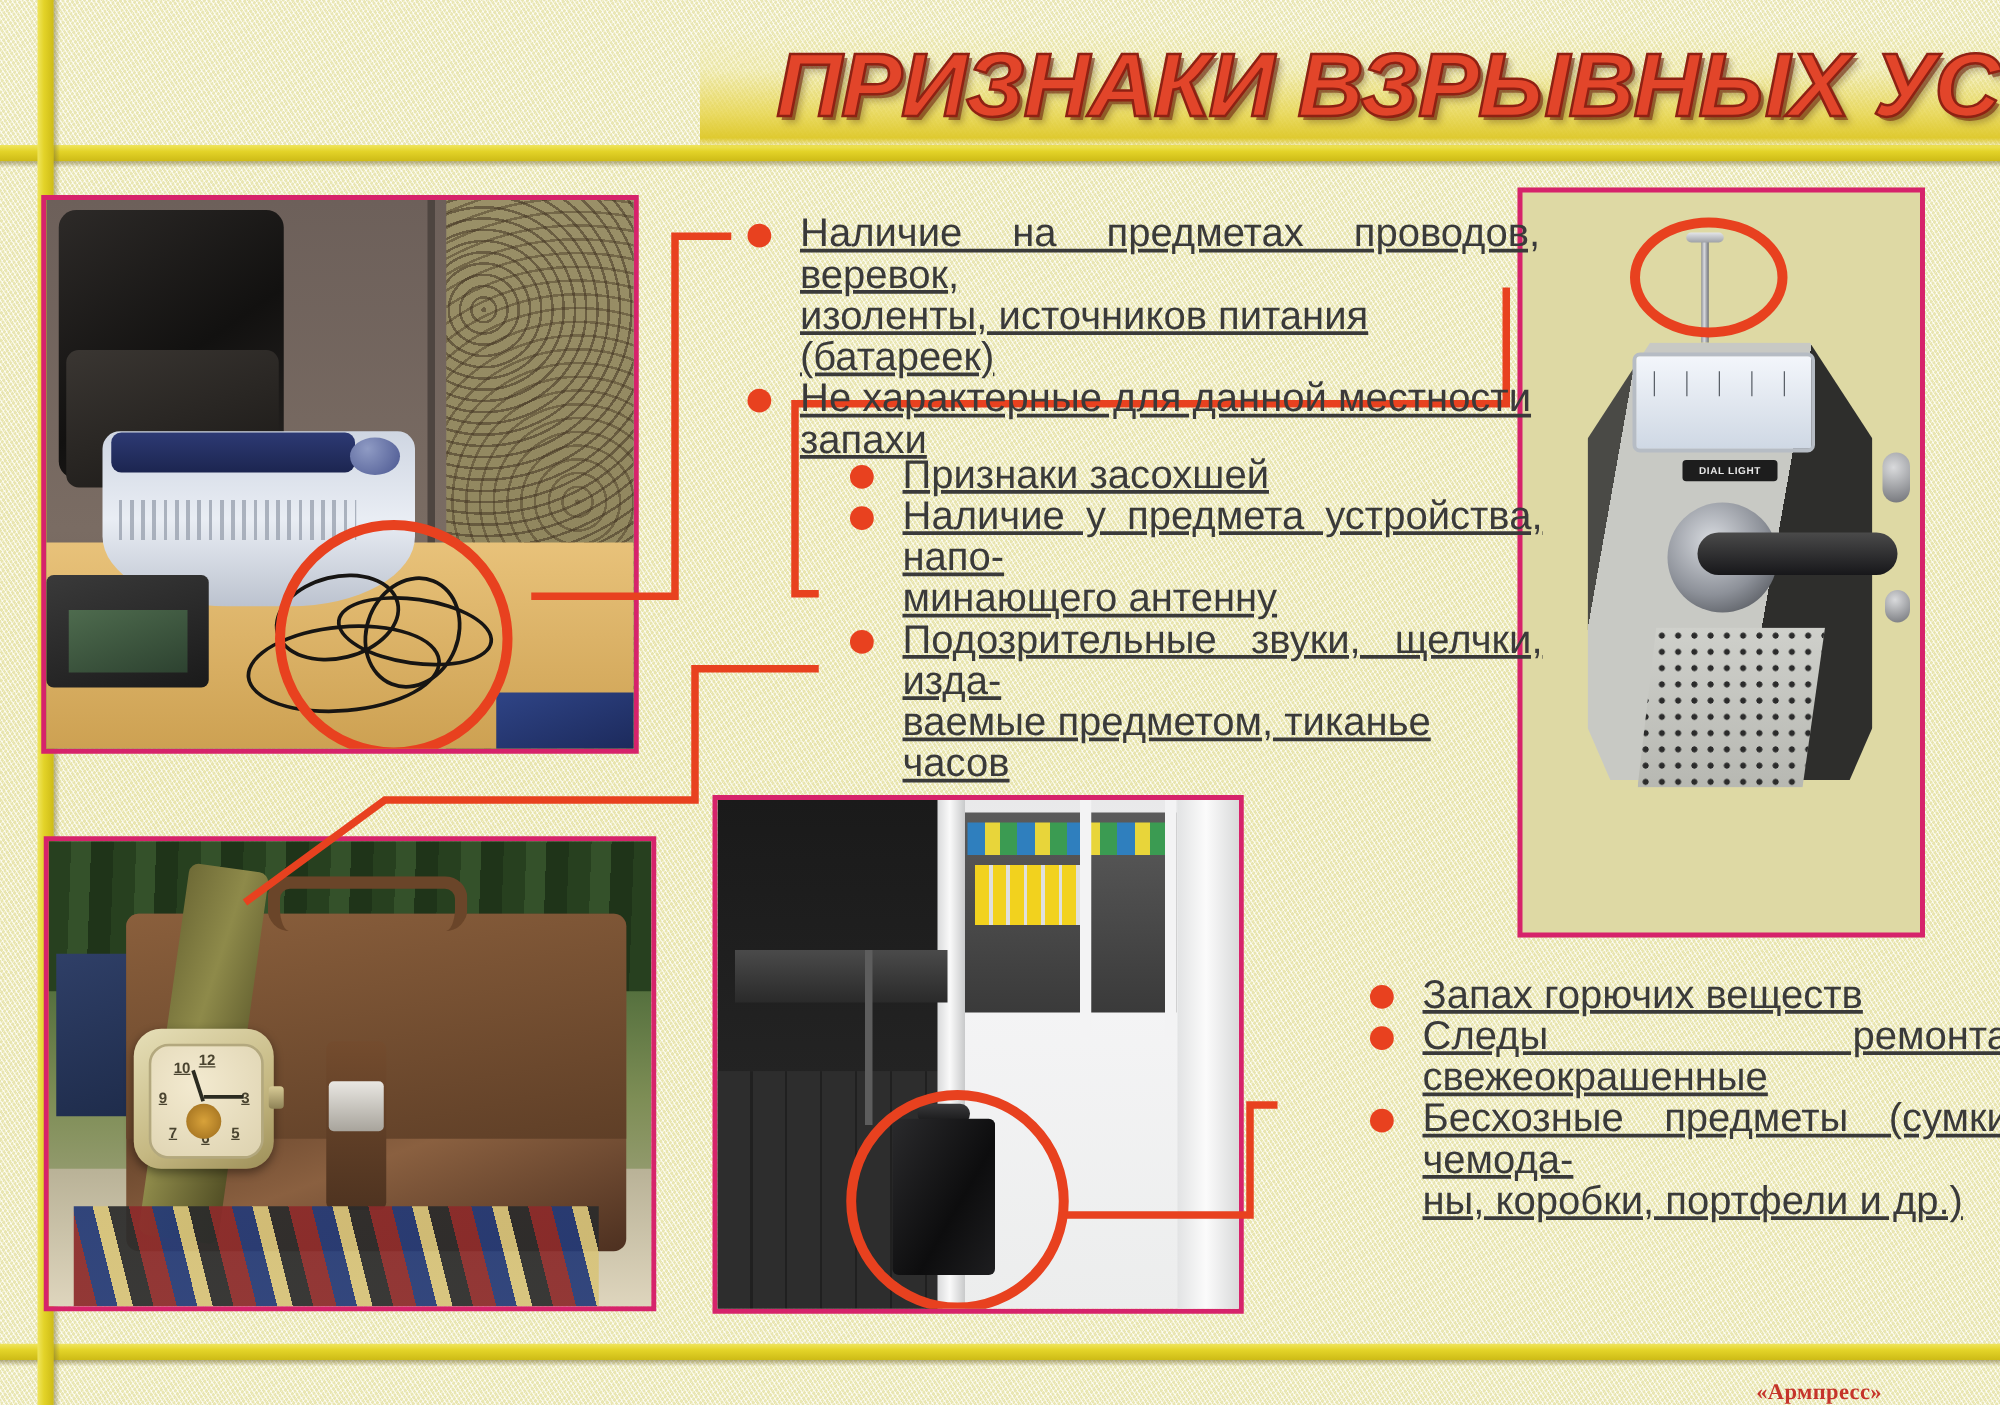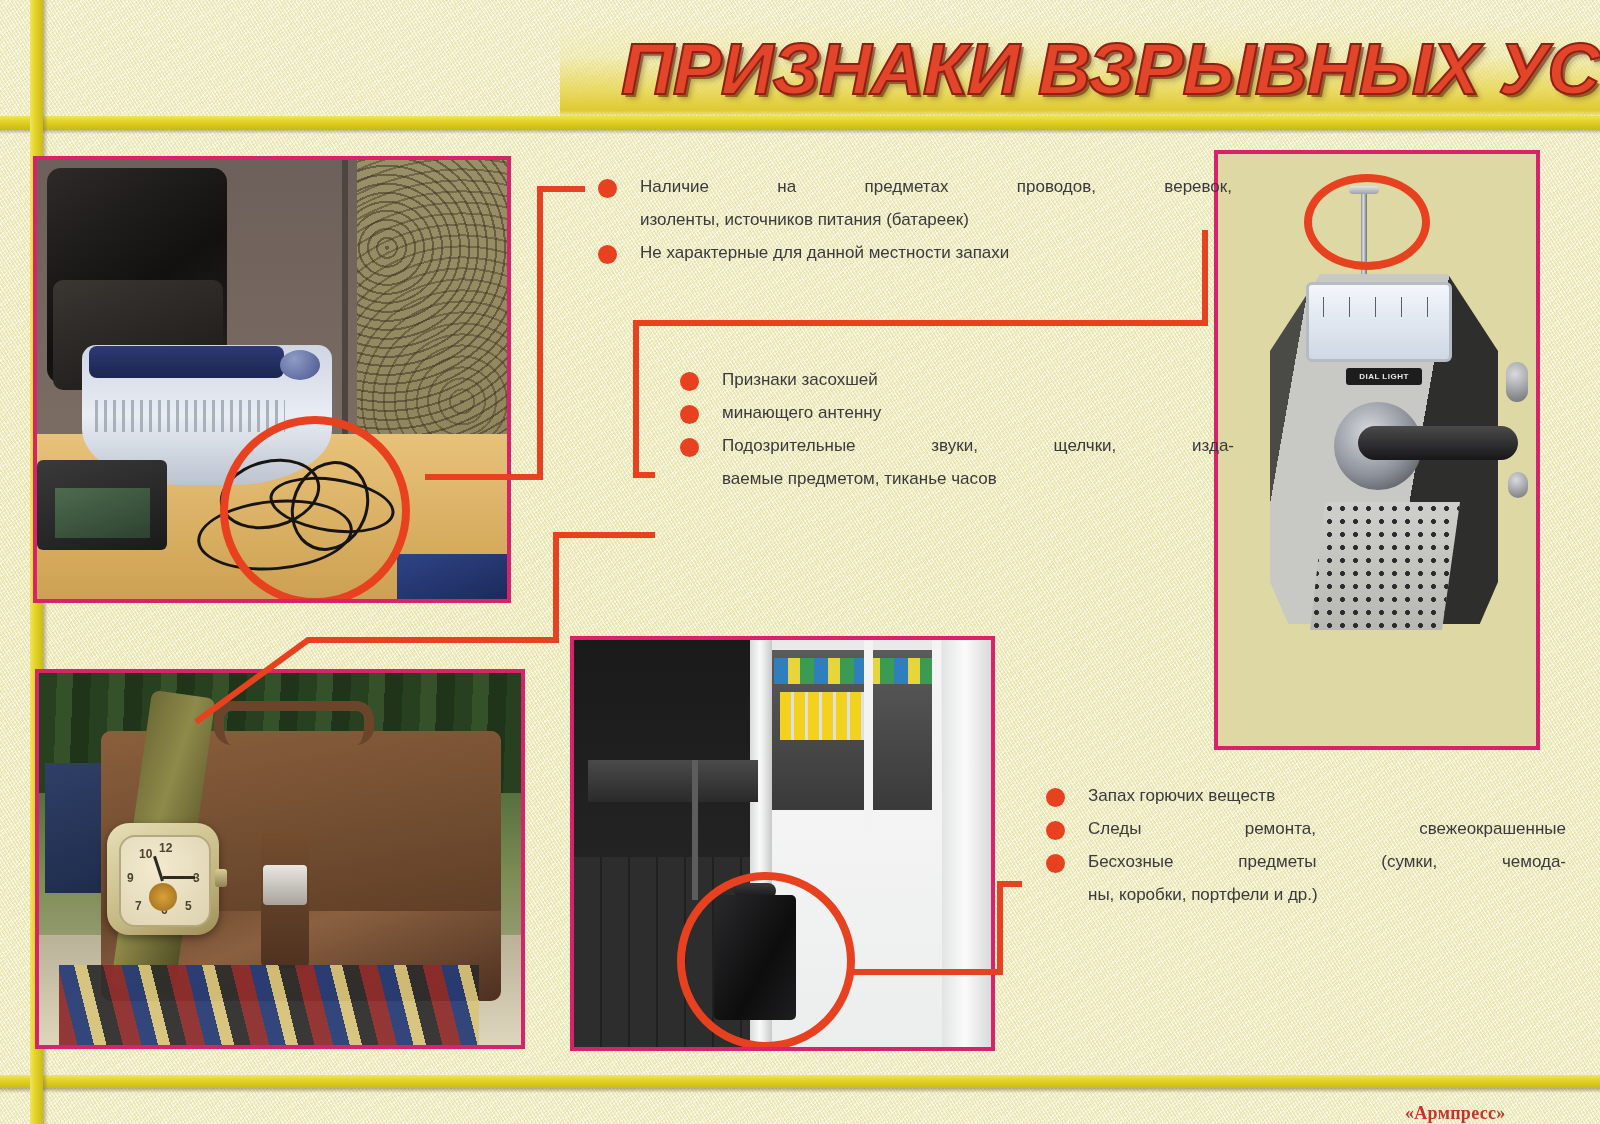--- a/index.html
+++ b/index.html
@@ -131,21 +131,21 @@
     background:linear-gradient(180deg,#e9e7e2,#a8a49c);}
   #w-handle{position:absolute;left:175px;top:28px;width:140px;height:34px;border-radius:18px;
     border:10px solid #6a4529;border-bottom:none;background:transparent;}
   #w-band{position:absolute;left:92px;top:20px;width:64px;height:300px;border-radius:8px;
     background:linear-gradient(100deg,#6e6a36,#8e8a4a 40%,#4d4a22);transform:rotate(8deg);}
   #w-watch{position:absolute;left:68px;top:150px;width:112px;height:112px;border-radius:22px;
     background:linear-gradient(150deg,#e6dfb8,#c5b882 60%,#9d8f58);
     box-shadow:0 3px 8px rgba(0,0,0,.4);}
   #w-face{position:absolute;left:80px;top:162px;width:88px;height:88px;border-radius:16px;
     background:radial-gradient(circle at 40% 35%,#f3ead0,#ddd2af);border:2px solid #b3a87e;}
-  .w-num{position:absolute;font-size:12px;color:#4a4430;font-weight:bold;}
+  .w-num{position:absolute;font-size:12px;color:#4a4430;font-weight:bold;text-decoration:underline;}
   #w-hand1{position:absolute;left:122px;top:182px;width:3px;height:26px;background:#2b2b20;transform-origin:bottom center;transform:rotate(-18deg);}
   #w-hand2{position:absolute;left:124px;top:203px;width:32px;height:3px;background:#2b2b20;}
   #w-tour{position:absolute;left:110px;top:210px;width:28px;height:28px;border-radius:50%;
     background:radial-gradient(circle,#d8a23a,#9a6a1c);}
   #w-crown{position:absolute;left:176px;top:196px;width:12px;height:18px;border-radius:3px;
     background:linear-gradient(180deg,#d8cb96,#8e8256);}
   #w-cloth{position:absolute;left:20px;bottom:0;width:420px;height:80px;
     background:repeating-linear-gradient(76deg,#8c2a2a 0 18px,#243a77 18px 34px,#d8c47a 34px 46px,#2b2b2b 46px 62px);
     opacity:.92;}
 
@@ -180,28 +180,28 @@
   #s-pole{position:absolute;left:118px;top:120px;width:6px;height:140px;background:#5d5d5d;}
 
   
   .marker{position:absolute;border:8px solid #e8411f;border-radius:50%;box-sizing:border-box;}
 
   
   #connectors{position:absolute;left:0;top:0;width:1600px;height:1124px;pointer-events:none;}
 
   
   .tgroup{position:absolute;}
-  .tline{position:relative;color:#3a3a3a;font-size:17px;line-height:33px;
-         font-family:"Liberation Sans","DejaVu Sans",sans-serif;}
+  .tline{position:relative;color:#3a3a3a;font-size:32px;line-height:33px;
+         font-family:"Liberation Sans","DejaVu Sans",sans-serif;text-decoration:underline;}
   .tline.just{text-align:justify;text-align-last:justify;}
   .bullet{position:absolute;left:0;top:9px;width:19px;height:19px;border-radius:50%;background:#e8411f;}
   .tbody{margin-left:42px;}
   #text-top{left:598px;top:170px;width:610px;}
   #text-mid{left:680px;top:363px;width:520px;}
-  #text-bot{left:1046px;top:779px;width:480px;}
+  #text-bot{left:1096px;top:779px;width:480px;}
   #text-top .tbody{width:592px;}
   #text-mid .tbody{width:512px;}
   #text-bot .tbody{width:478px;}
   .item{position:relative;margin-bottom:0;}
 
   
   #brand{position:absolute;left:1405px;top:1103px;font-size:18px;font-weight:bold;
     color:#c5342a;font-family:"Liberation Serif",serif;letter-spacing:.3px;}
 </style>
 </head>
@@ -343,20 +343,21 @@
   <div class="tgroup" id="text-mid">
     <div class="item">
       <span class="bullet"></span>
       <div class="tbody">
         <div class="tline">Признаки засохшей</div>
       </div>
     </div>
     <div class="item">
       <span class="bullet"></span>
       <div class="tbody">
+        <div class="tline just">Наличие у предмета устройства, напо-</div>
         <div class="tline">минающего антенну</div>
       </div>
     </div>
     <div class="item">
       <span class="bullet"></span>
       <div class="tbody">
         <div class="tline just">Подозрительные звуки, щелчки, изда-</div>
         <div class="tline">ваемые предметом, тиканье часов</div>
       </div>
     </div>

